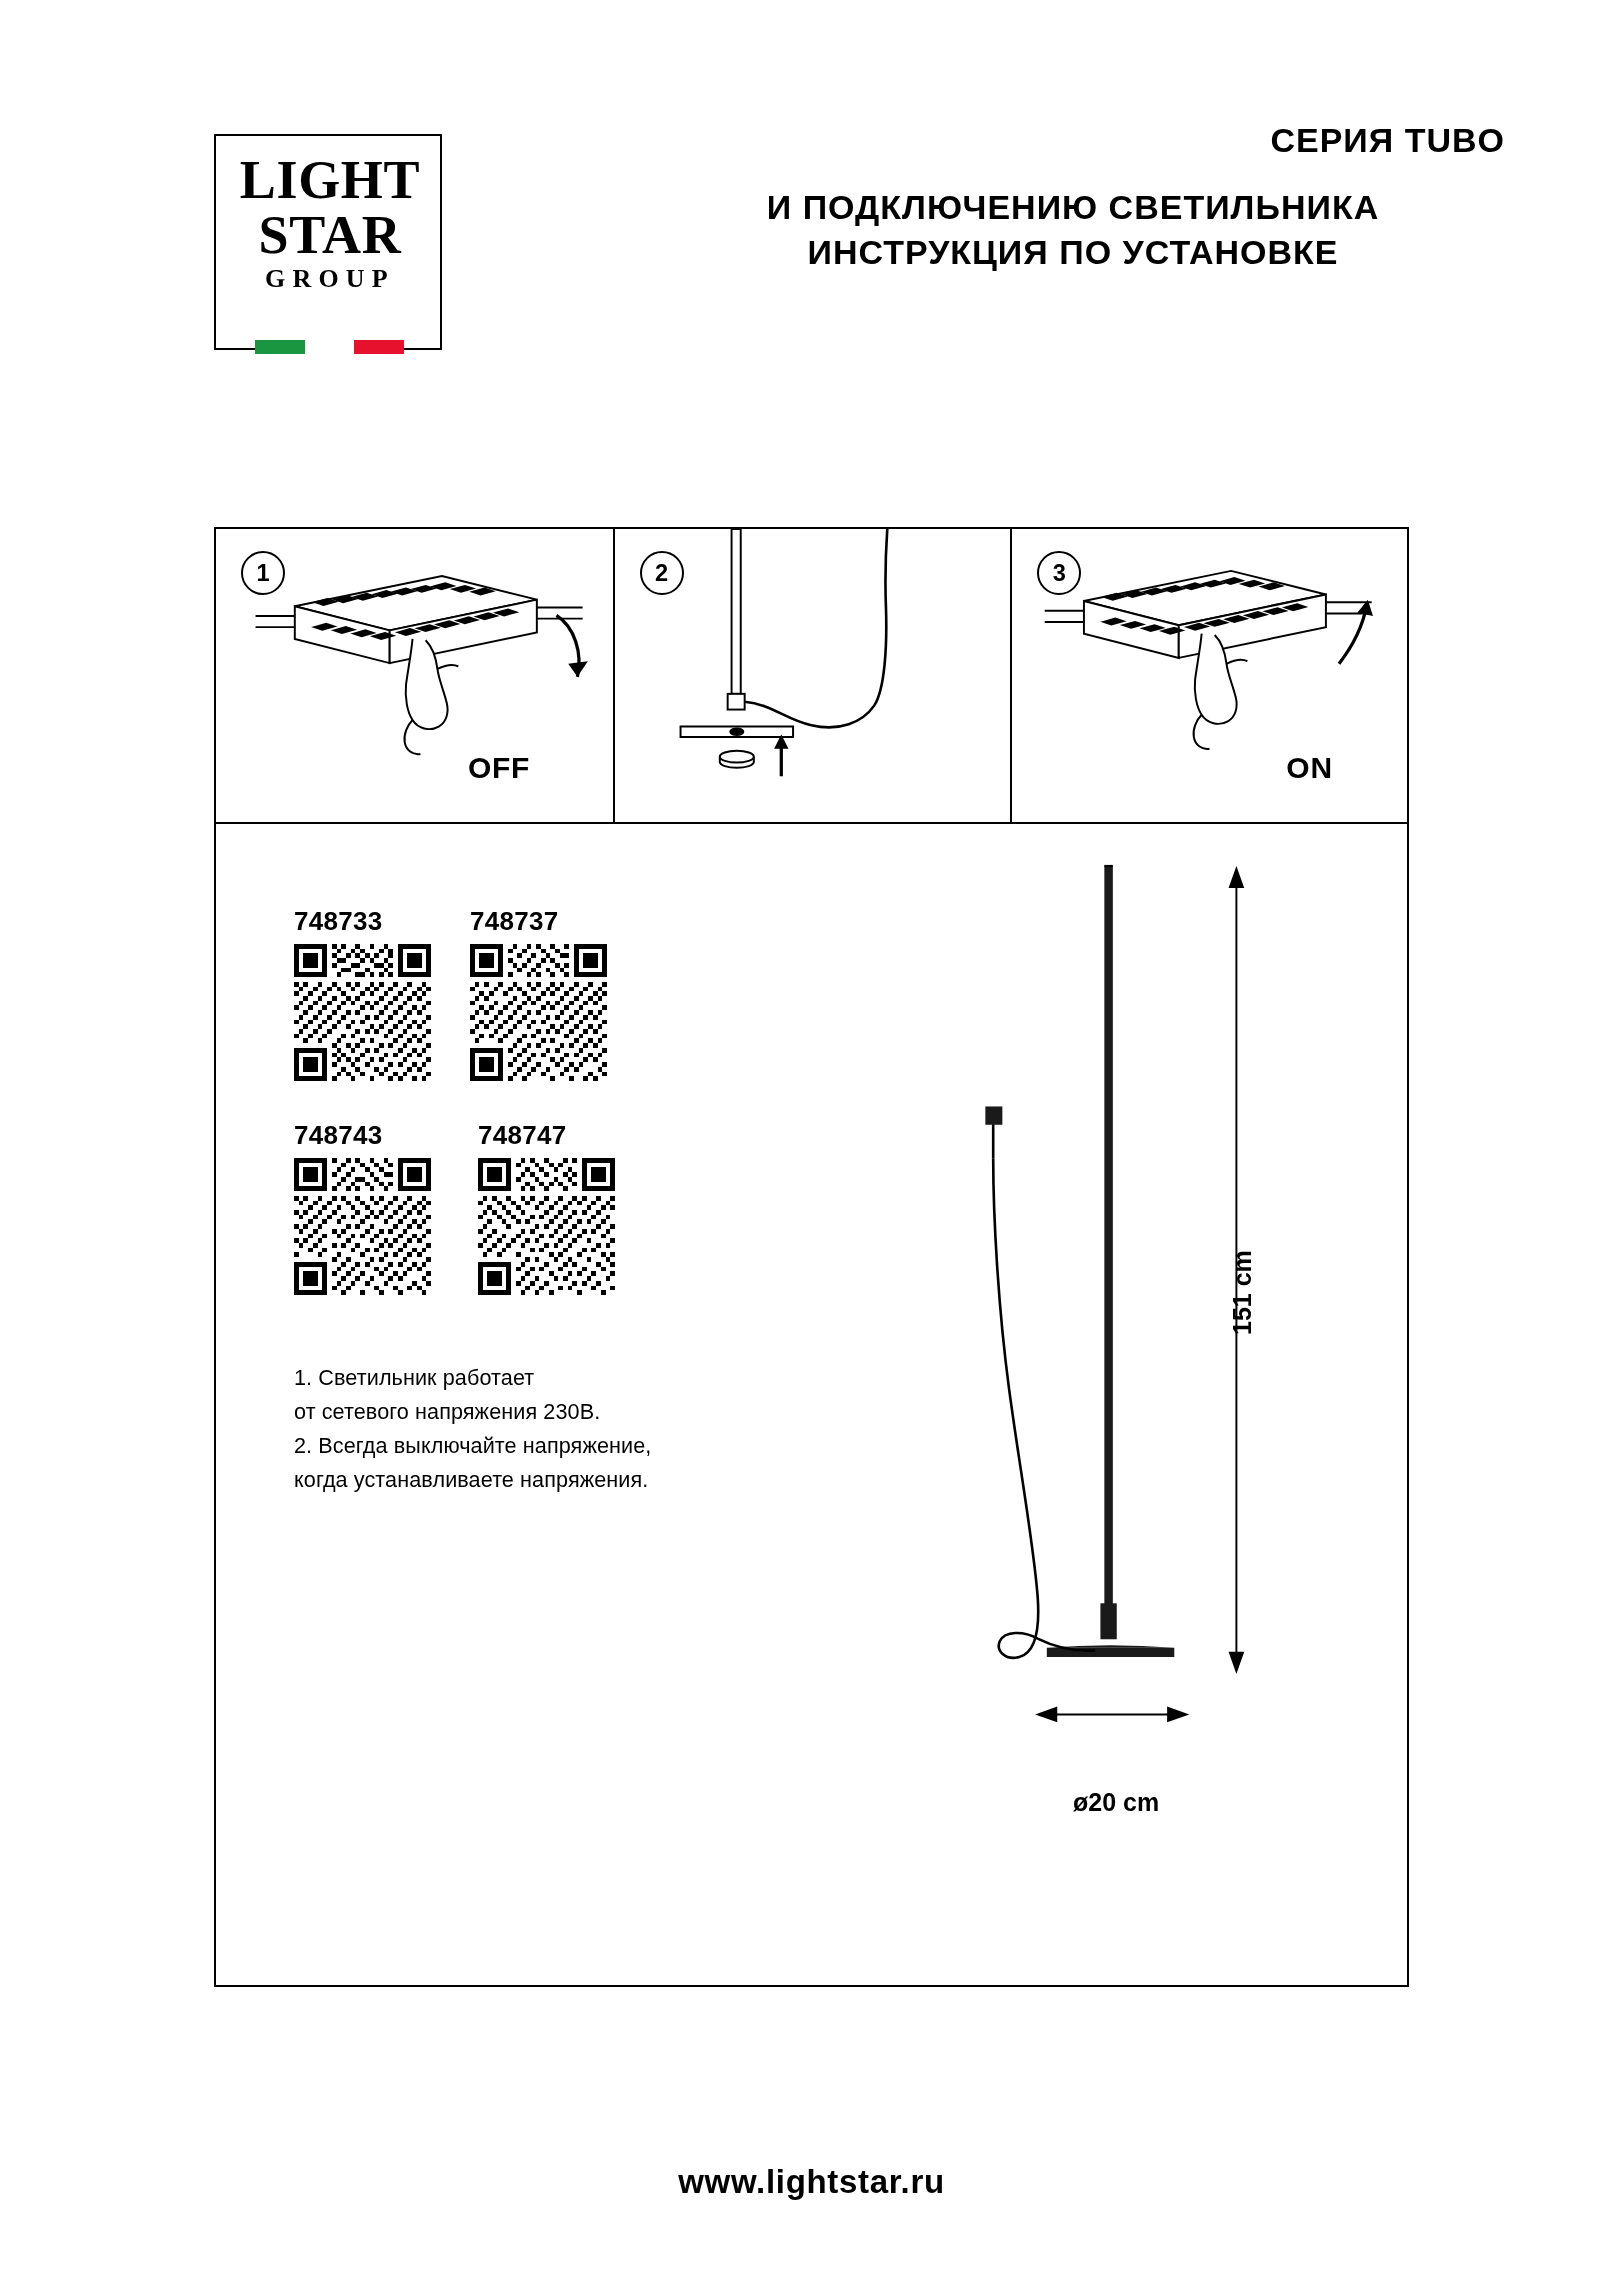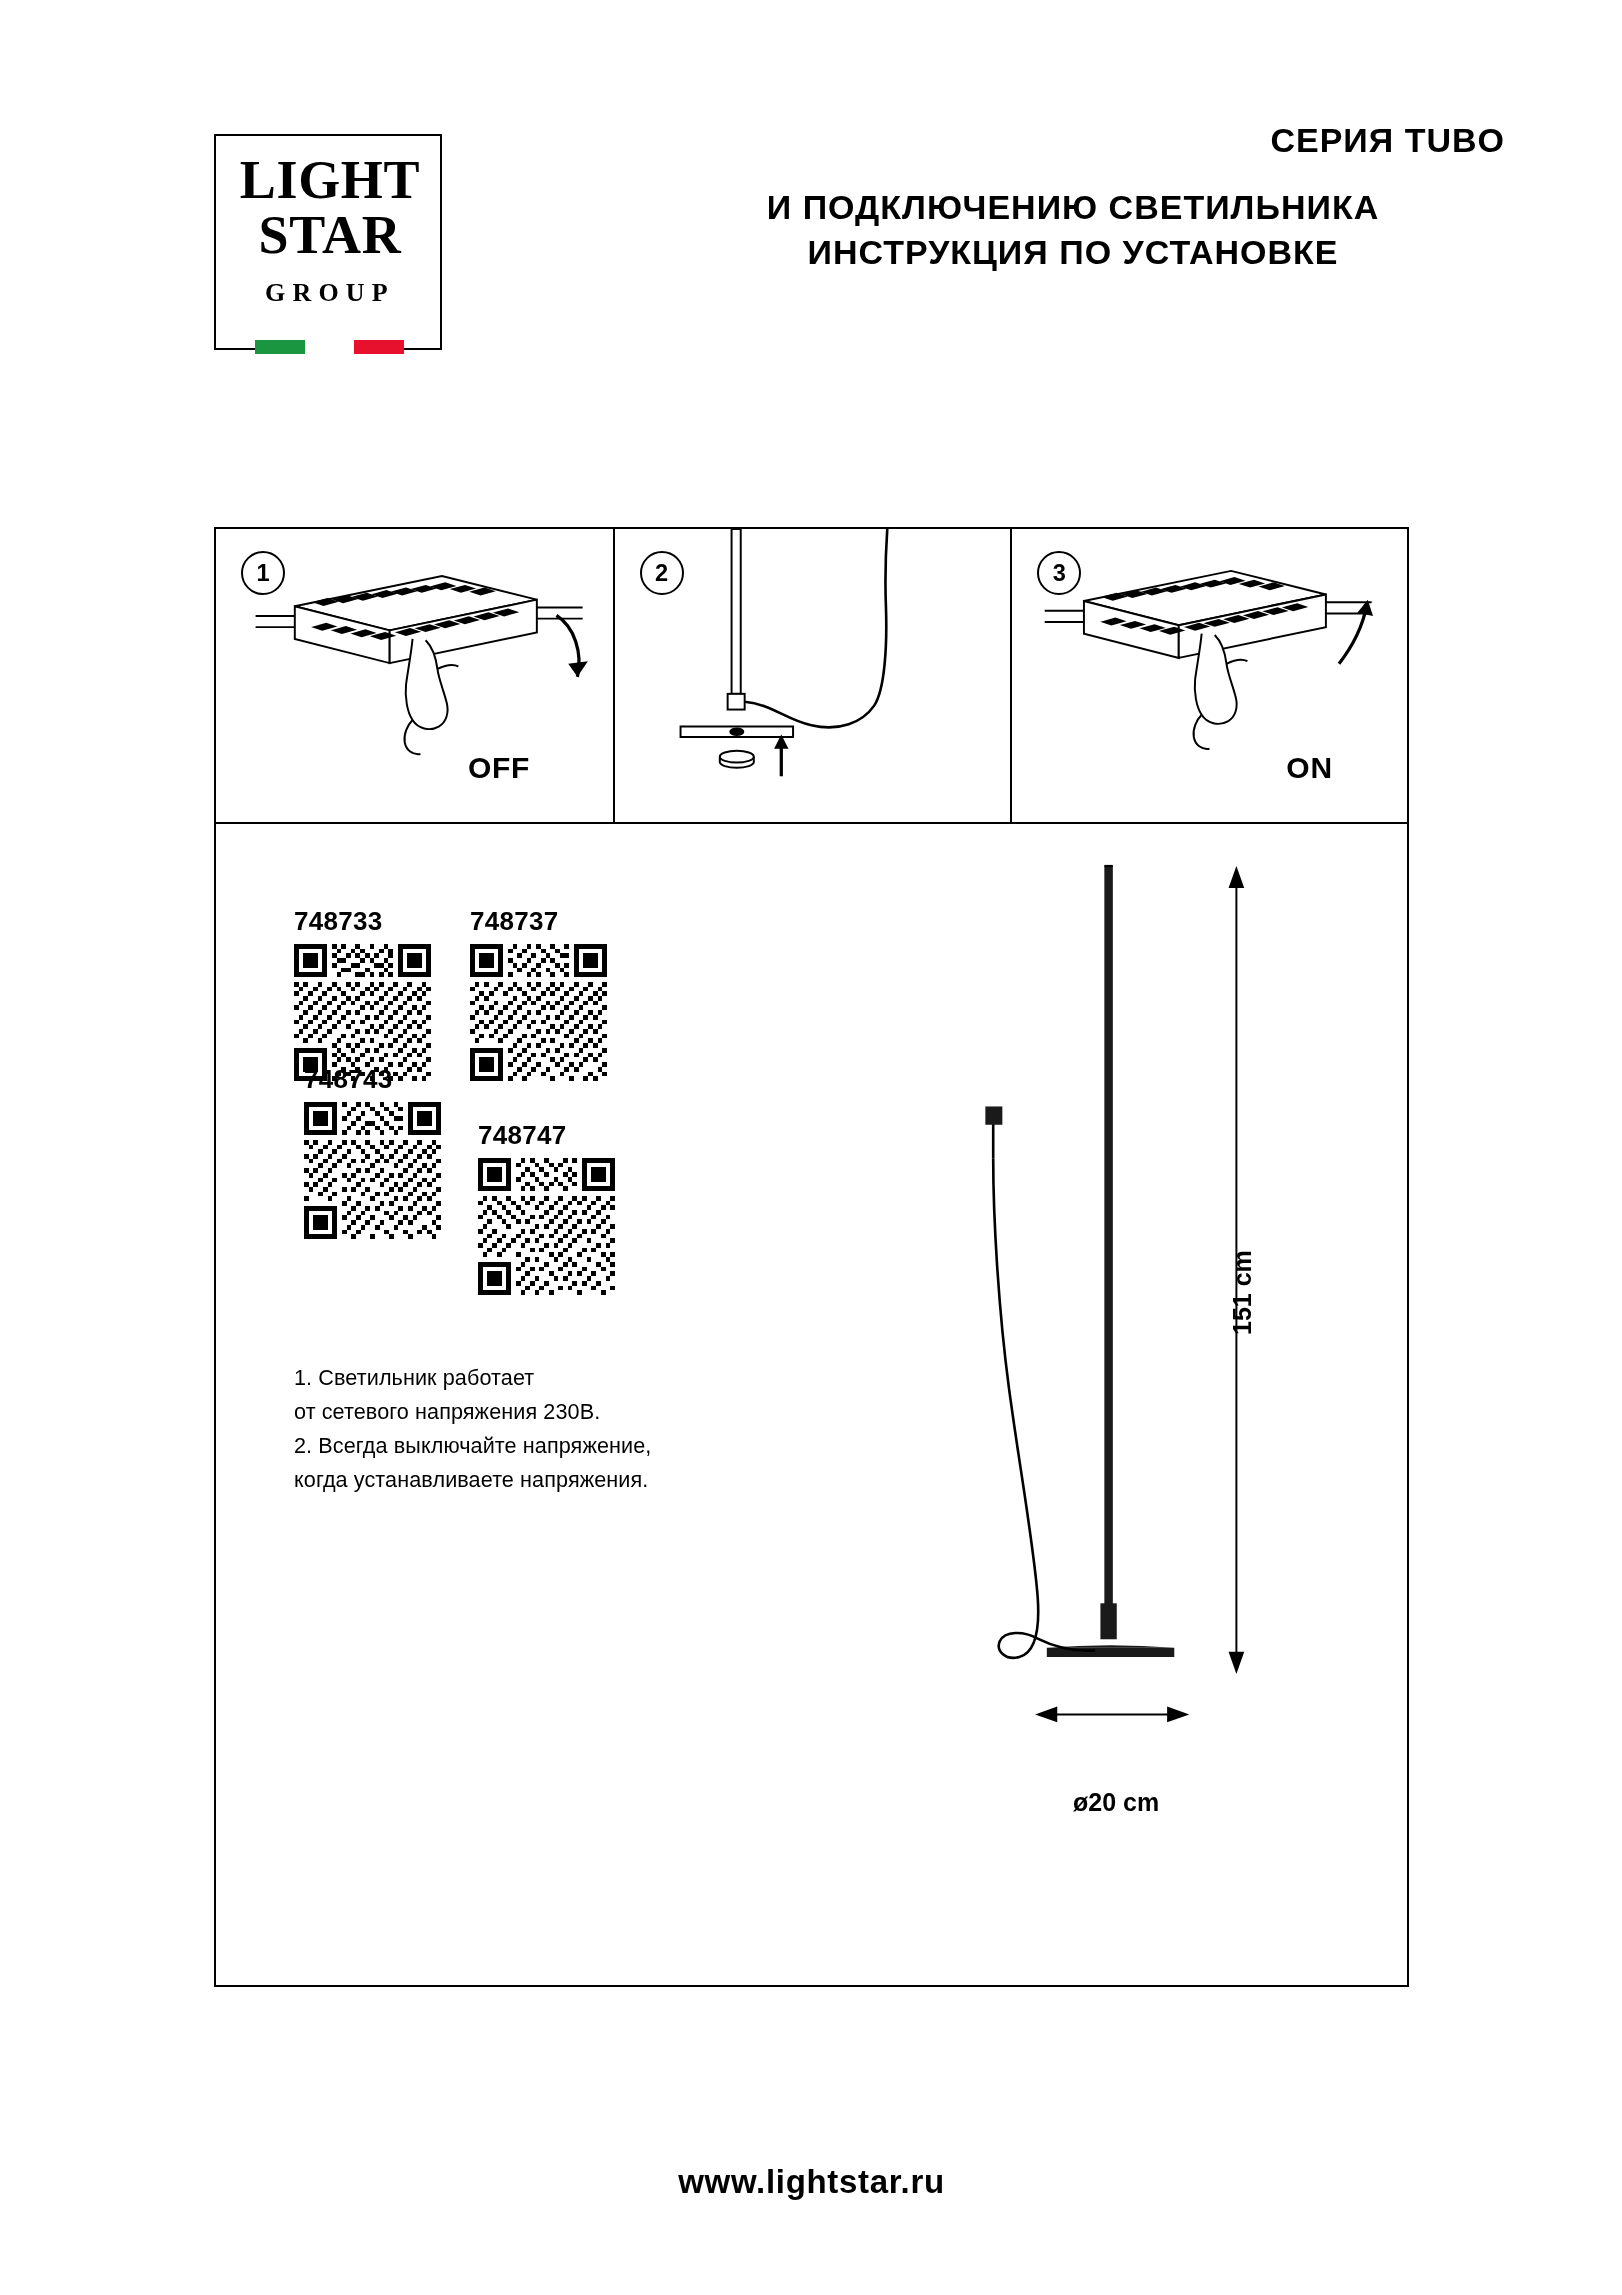--- a/index.html
+++ b/index.html
@@ -39,21 +39,21 @@
     top: 17px;
     width: 228px;
     text-align: center;
     font-family: "Liberation Serif", serif;
     font-weight: bold;
     line-height: 1.02;
     letter-spacing: 0.7px;
   }
   #logo-text .l1 { font-size: 54px; display:block; }
   #logo-text .l2 { font-size: 54px; display:block; }
-  #logo-text .l3 { font-size: 26px; display:block; letter-spacing: 7.2px; margin-top: 17px;}
+  #logo-text .l3 { font-size: 26px; display:block; letter-spacing: 7.2px; margin-top: 3px;}
   #flag {
     position: absolute;
     left: 39px;
     top: 204px;
     width: 149px;
     height: 14.4px;
     display: flex;
   }
   #flag div { flex: 1 1 33.33%; height: 100%; }
 
@@ -814,21 +814,21 @@
       <rect x="8" y="28" width="1" height="1"></rect>
         <rect x="11" y="28" width="1" height="1"></rect>
         <rect x="17" y="28" width="1" height="1"></rect>
         <rect x="21" y="28" width="1" height="1"></rect>
         <rect x="24" y="28" width="1" height="1"></rect>
         <rect x="26" y="28" width="1" height="1"></rect>
     </g>
   </svg>
 </div>
 
-<div class="qr-group" style="left:294px; top:1064px;margin-left:10px;">
+<div class="qr-group" style="left:294px; top:1120px;">
   <div class="qr-code-label">748743</div>
   <svg class="qr-img" viewBox="0 0 29 29" shape-rendering="crispEdges">
     <rect width="29" height="29" fill="#fff"></rect>
     <g fill="#000">
       <rect x="0" y="0" width="7" height="1"></rect>
         <rect x="0" y="6" width="7" height="1"></rect>
       <rect x="0" y="0" width="1" height="7"></rect>
         <rect x="6" y="0" width="1" height="7"></rect>
       <rect x="2" y="2" width="3" height="3"></rect>
       <rect x="22" y="0" width="7" height="1"></rect>

